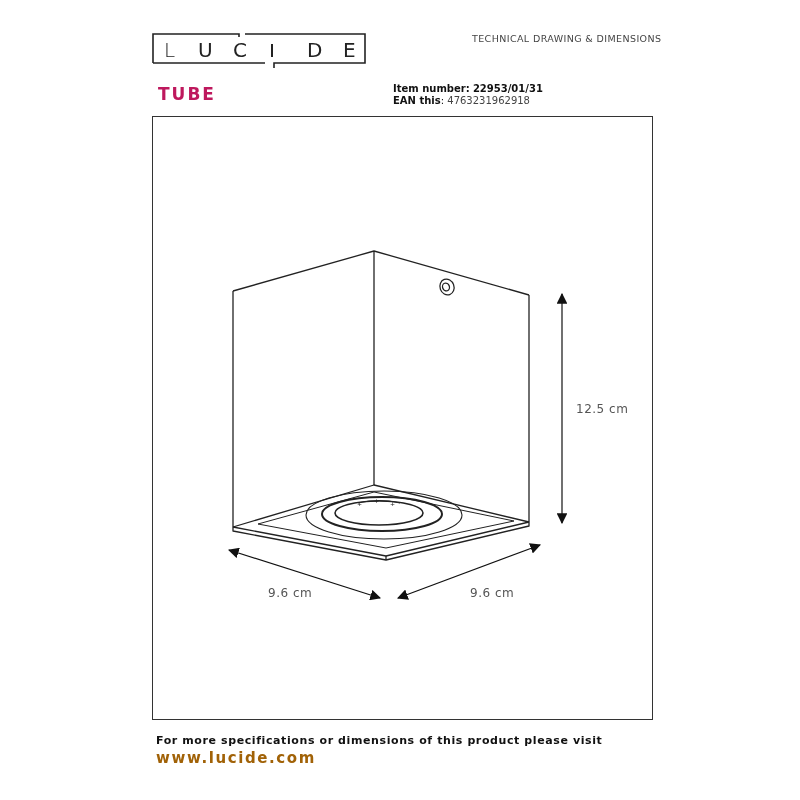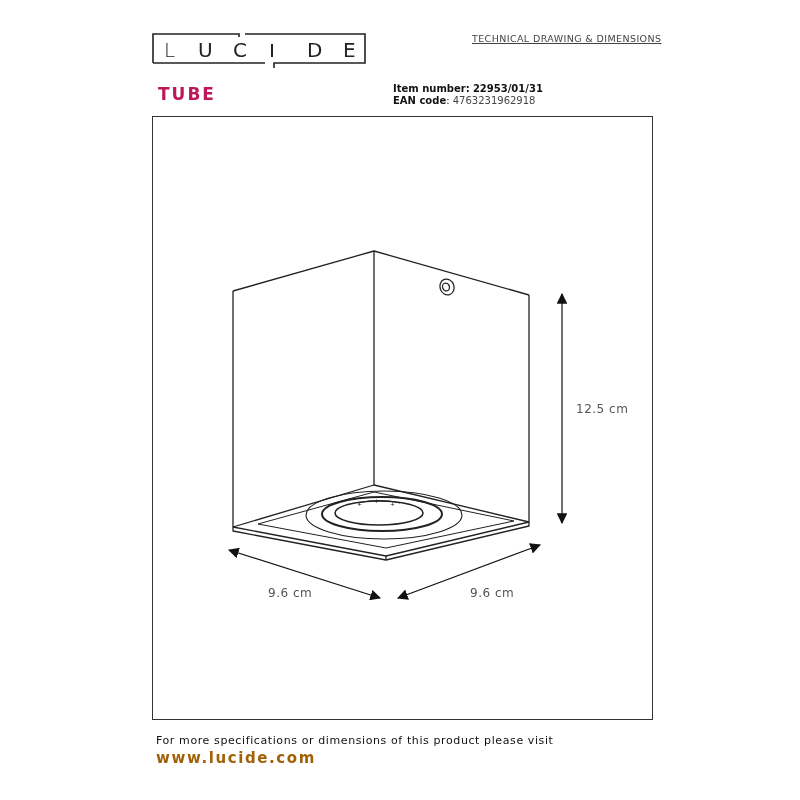--- a/index.html
+++ b/index.html
@@ -1,32 +1,32 @@
 <!DOCTYPE html>
 <html><head>
 <meta charset="utf-8">
 <style>
   html, body { margin: 0; padding: 0; background: #ffffff; }
   body { width: 800px; height: 800px; position: relative; overflow: hidden;
          font-family: "DejaVu Sans", sans-serif; color: #111; }
   .logo { position: absolute; left: 152px; top: 32px; width: 215px; height: 36px; }
   .logo svg { display: block; }
   .doc-type { position: absolute; left: 472px; top: 33px; font-size: 9.5px; letter-spacing: 0.4px;
-              color: #444; font-family: "DejaVu Sans", sans-serif; text-decoration: underline; }
+              color: #444; font-family: "DejaVu Sans", sans-serif; }
   .product-name { position: absolute; left: 158px; top: 84px; font-size: 17px; font-weight: bold;
                   letter-spacing: 2px; color: #be185d; }
   .meta { position: absolute; left: 393px; top: 83px; font-size: 10px; line-height: 12px; color: #111; }
   .meta .lbl { font-weight: bold; }
   .meta .val-bold { font-weight: bold; }
   .meta .val { color: #444; }
   .frame { position: absolute; left: 152px; top: 116px; width: 499px; height: 602px;
            border: 1.6px solid #333; box-sizing: content-box; }
   .drawing { position: absolute; left: 0; top: 0; width: 800px; height: 800px; }
   .dim { position: absolute; font-size: 12px; color: #555; letter-spacing: 0.5px; text-align: right; }
-  .footer-note { position: absolute; left: 156px; top: 734px; font-size: 11px; font-weight: normal;
+  .footer-note { position: absolute; left: 156px; top: 734px; font-size: 11px; font-weight: bold;
                  letter-spacing: 0.6px; color: #111; }
   .footer-url { position: absolute; left: 156px; top: 749px; font-size: 15px; font-weight: bold;
                 letter-spacing: 1.6px; color: #a16207; }
 </style>
 </head>
 <body>
 
 <div class="logo">
   <svg width="215" height="36" viewBox="0 0 215 36">
 
@@ -46,21 +46,21 @@
 <div class="doc-type">TECHNICAL DRAWING &amp; DIMENSIONS</div>
 
 <div class="product-name">TUBE</div>
 
 <div class="meta">
   <div>
     <span class="lbl">Item number:</span>
     <span class="val-bold">22953/01/31</span>
   </div>
   <div>
-    <span class="lbl">EAN code</span><span>:</span>
+    <span class="lbl">EAN this</span><span>:</span>
     <span class="val">4763231962918</span>
   </div>
 </div>
 
 <div class="frame"></div>
 
 <svg class="drawing" width="800" height="800" viewBox="0 0 800 800">
   <defs>
     <marker id="arr" viewBox="0 0 10 10" refX="9" refY="5" markerWidth="9" markerHeight="9" orient="auto-start-reverse">
       <path d="M0 0 L10 5 L0 10 Z" fill="#111"></path>

